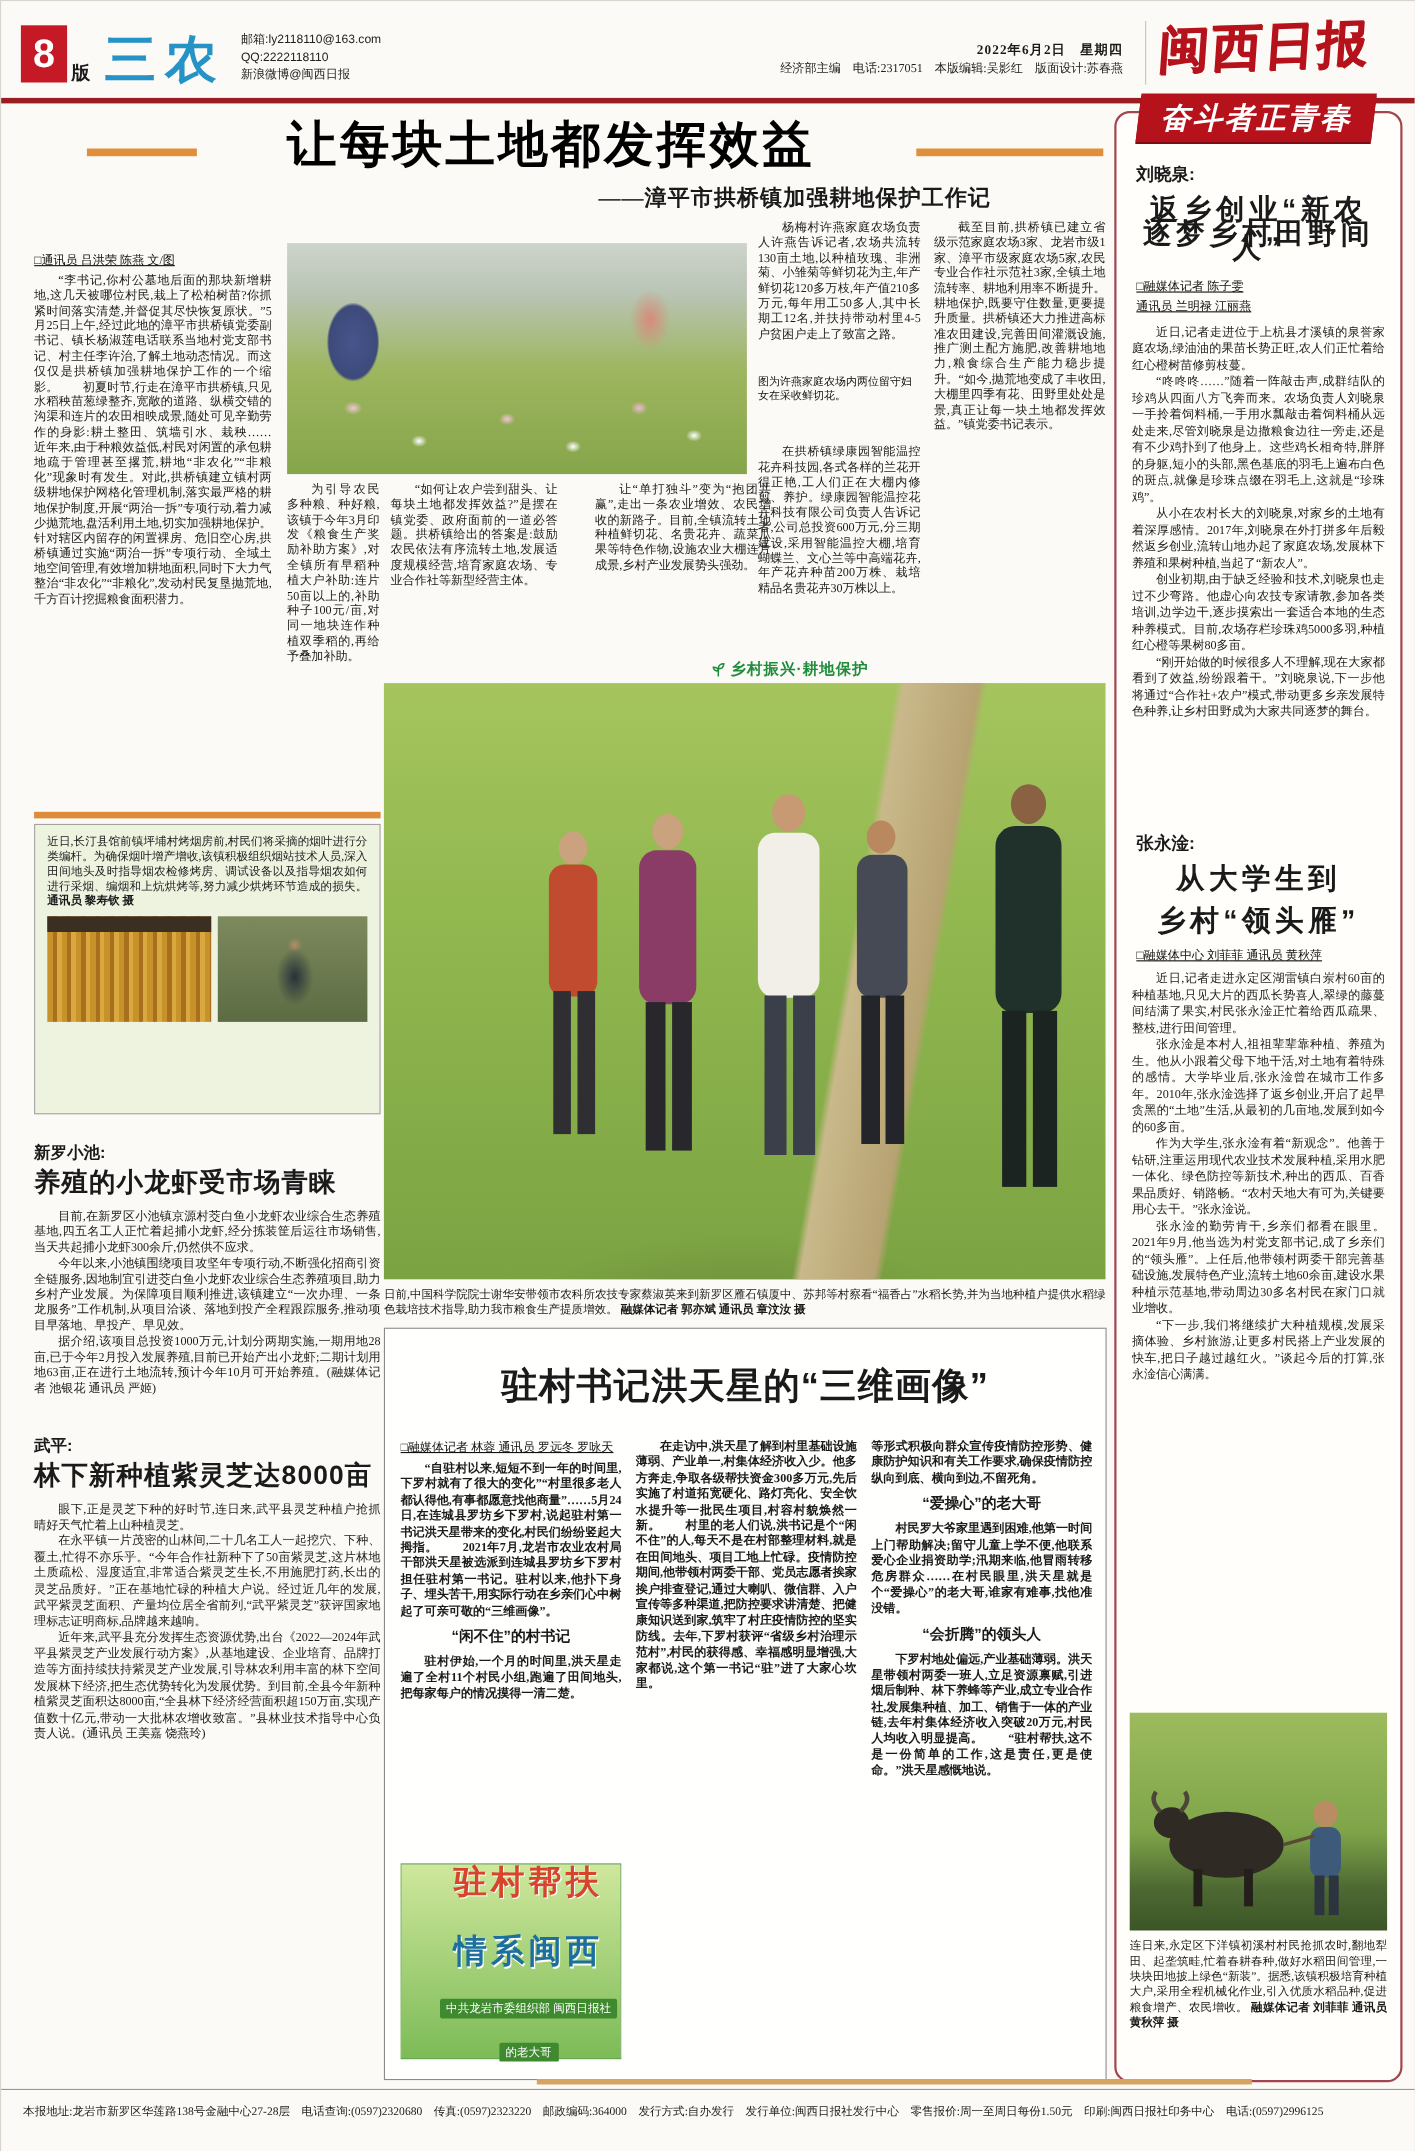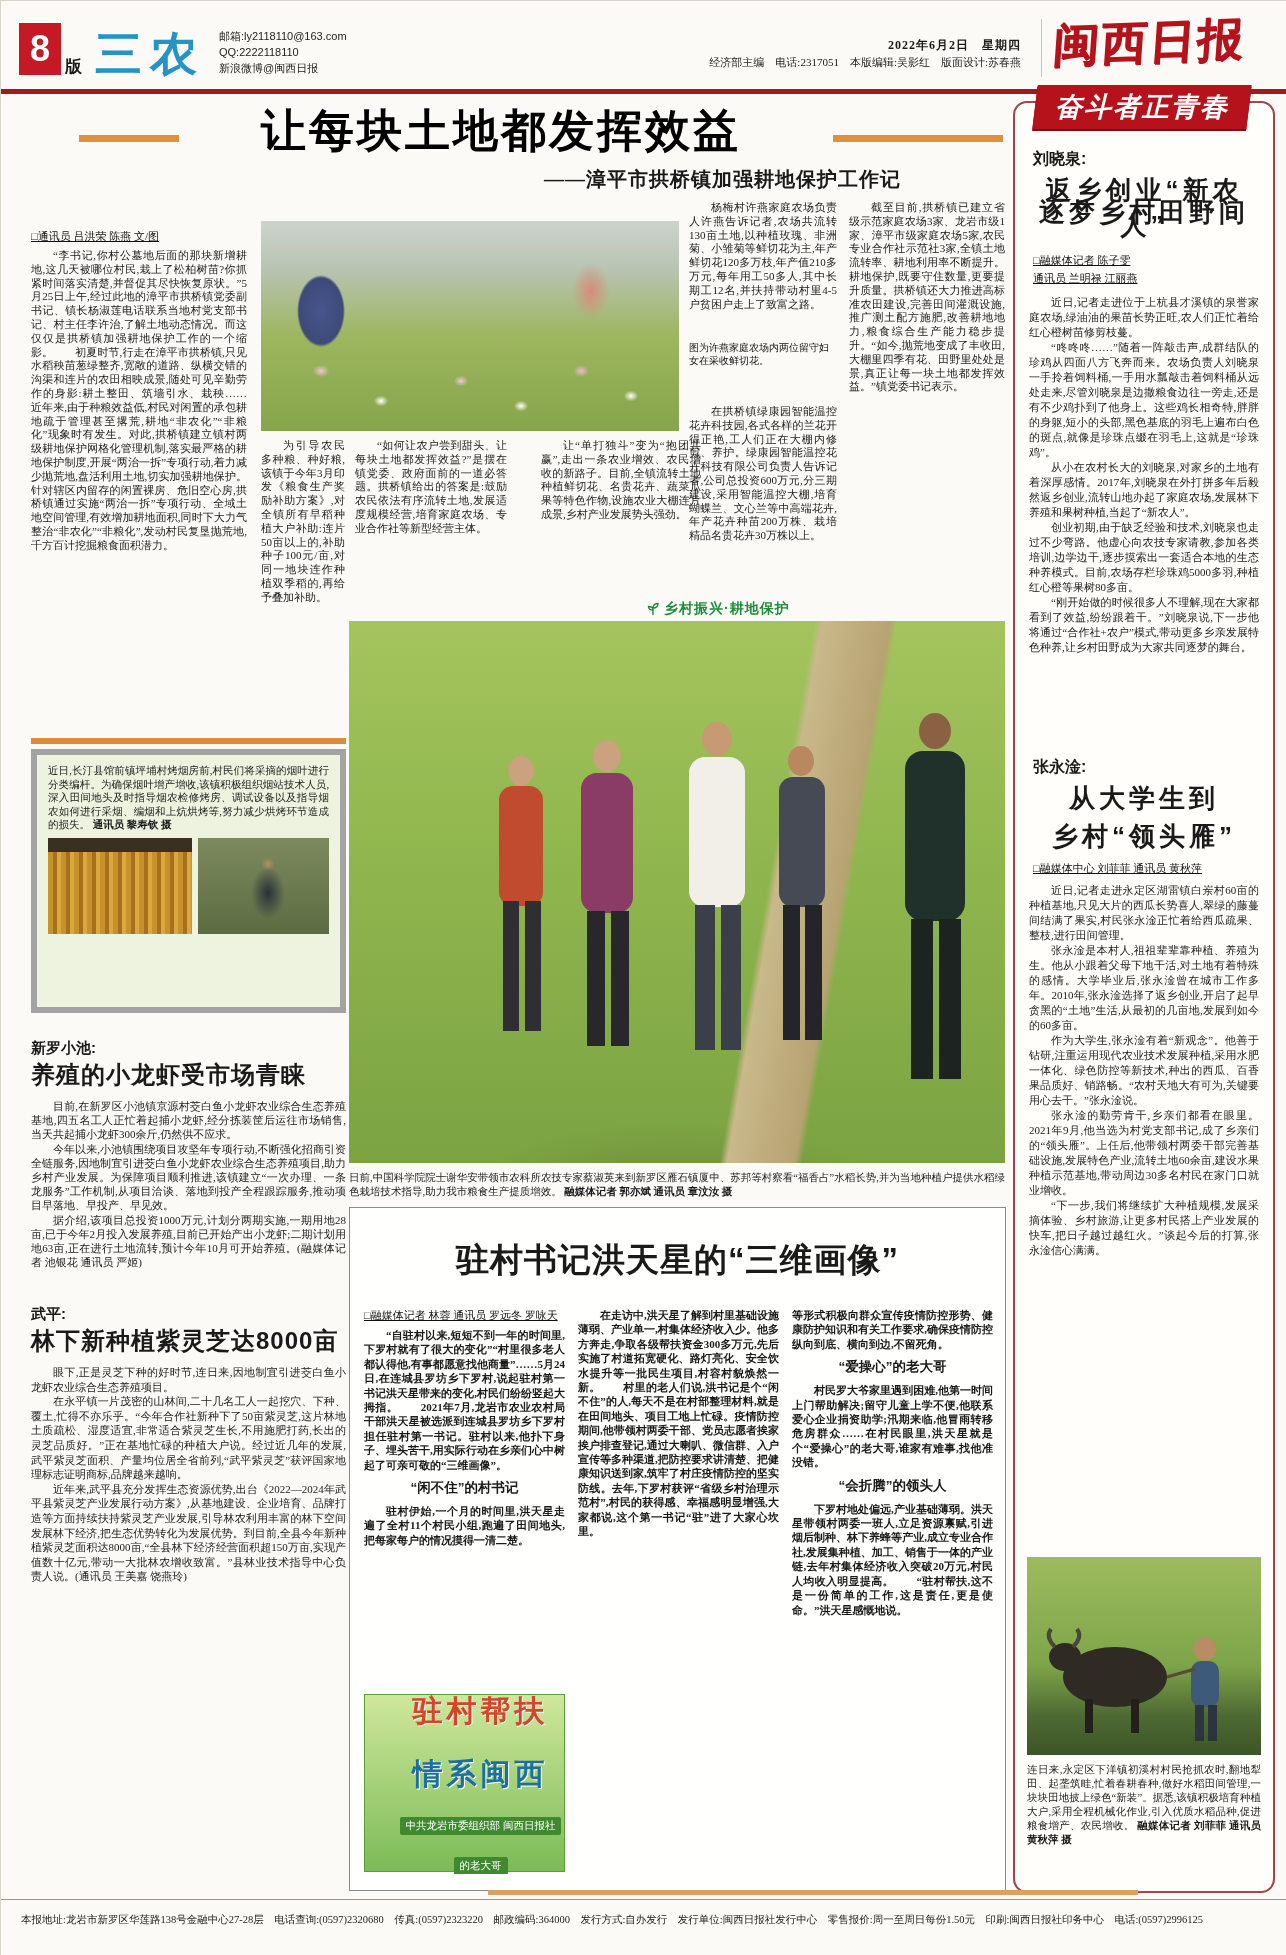--- a/index.html
+++ b/index.html
@@ -34,21 +34,21 @@
       radial-gradient(12px 9px at 200px 160px,#f3c4d6 0%,transparent 60%),
       radial-gradient(12px 9px at 260px 185px,#fff 0%,transparent 60%),
       radial-gradient(13px 10px at 320px 150px,#f0b8cd 0%,transparent 60%),
       radial-gradient(12px 9px at 370px 175px,#fff 0%,transparent 60%),
       radial-gradient(40px 60px at 60px 90px,#46558c 0%,#3d4a7a 55%,transparent 60%),
       radial-gradient(30px 45px at 330px 70px,#d88a7a 0%,transparent 62%),
       linear-gradient(#cdd4cb 0%,#b9c4b4 22%,#9db65f 55%,#86a54a 100%);}
   .inset-cap{font:10px "Liberation Serif",serif;line-height:13px;color:#111;}
   .tag{font:700 14px "Liberation Sans",sans-serif;color:#1f8c3b;letter-spacing:1px;display:flex;align-items:center;gap:4px;}
   
-  .tob-box{left:30px;top:748px;width:315px;height:264px;background:#edf3df;border:6px solid #a3a3a3;box-sizing:border-box;padding:9px 11px;}
+  .tob-box{left:30px;top:748px;width:315px;height:264px;background:#edf3df;border:1px solid #a3a3a3;box-sizing:border-box;padding:9px 11px;}
   .tob-cap{font:10.5px "Liberation Serif",serif;line-height:13.6px;text-align:justify;}
   .tob-photos{display:flex;gap:6px;margin-top:6px;}
   .tob1{width:150px;height:96px;background:
         linear-gradient(#3a2f20 0 14px,transparent 14px),
         repeating-linear-gradient(90deg,#c8922a 0 5px,#a86f1e 5px 9px,#d9a93f 9px 13px);}
   .tob2{width:137px;height:96px;background:
         radial-gradient(26px 40px at 70px 55px,#27313a 0%,transparent 65%),
         radial-gradient(10px 10px at 70px 26px,#b98c64 0%,transparent 65%),
         linear-gradient(#7d8a5e,#5d6b43);}
   
@@ -200,21 +200,21 @@
   <div class="abs s-title" style="left:30px;top:1058px;width:315px;">养殖的小龙虾受市场青睐</div>
   <div class="abs col" style="left:30px;top:1098px;width:315px;height:198px;font-size:11px;line-height:14.2px;">
     <p>目前,在新罗区小池镇京源村茭白鱼小龙虾农业综合生态养殖基地,四五名工人正忙着起捕小龙虾,经分拣装筐后运往市场销售,当天共起捕小龙虾300余斤,仍然供不应求。</p>
     <p>今年以来,小池镇围绕项目攻坚年专项行动,不断强化招商引资全链服务,因地制宜引进茭白鱼小龙虾农业综合生态养殖项目,助力乡村产业发展。为保障项目顺利推进,该镇建立“一次办理、一条龙服务”工作机制,从项目洽谈、落地到投产全程跟踪服务,推动项目早落地、早投产、早见效。</p>
     <p>据介绍,该项目总投资1000万元,计划分两期实施,一期用地28亩,已于今年2月投入发展养殖,目前已开始产出小龙虾;二期计划用地63亩,正在进行土地流转,预计今年10月可开始养殖。(融媒体记者 池银花 通讯员 严姬)</p>
   </div>
 
   <div class="abs loc" style="left:30px;top:1304px;">武平:</div>
   <div class="abs s-title" style="left:30px;top:1324px;width:315px;">林下新种植紫灵芝达8000亩</div>
   <div class="abs col" style="left:30px;top:1364px;width:315px;height:524px;font-size:11px;line-height:14.6px;">
-    <p>眼下,正是灵芝下种的好时节,连日来,因地制宜引进茭白鱼小龙虾农业综合生态养殖项目。</p>
+    <p>眼下,正是灵芝下种的好时节,连日来,武平县灵芝种植户抢抓晴好天气忙着上山种植灵芝。</p>
     <p>在永平镇一片茂密的山林间,二十几名工人一起挖穴、下种、覆土,忙得不亦乐乎。“今年合作社新种下了50亩紫灵芝,这片林地土质疏松、湿度适宜,非常适合紫灵芝生长,不用施肥打药,长出的灵芝品质好。”正在基地忙碌的种植大户说。经过近几年的发展,武平紫灵芝面积、产量均位居全省前列,“武平紫灵芝”获评国家地理标志证明商标,品牌越来越响。</p>
     <p>近年来,武平县充分发挥生态资源优势,出台《2022—2024年武平县紫灵芝产业发展行动方案》,从基地建设、企业培育、品牌打造等方面持续扶持紫灵芝产业发展,引导林农利用丰富的林下空间发展林下经济,把生态优势转化为发展优势。到目前,全县今年新种植紫灵芝面积达8000亩,“全县林下经济经营面积超150万亩,实现产值数十亿元,带动一大批林农增收致富。”县林业技术指导中心负责人说。(通讯员 王美嘉 饶燕玲)</p>
   </div>
 
   <div class="abs z-box">
     <div class="z-title">驻村书记洪天星的“三维画像”</div>
     <div class="z-cols">
       <div class="z-col">
         <div class="byline" style="margin-bottom:5px;">□融媒体记者 林蓉 通讯员 罗远冬 罗咏天</div>
         <p>“自驻村以来,短短不到一年的时间里,下罗村就有了很大的变化”“村里很多老人都认得他,有事都愿意找他商量”……5月24日,在连城县罗坊乡下罗村,说起驻村第一书记洪天星带来的变化,村民们纷纷竖起大拇指。　　2021年7月,龙岩市农业农村局干部洪天星被选派到连城县罗坊乡下罗村担任驻村第一书记。驻村以来,他扑下身子、埋头苦干,用实际行动在乡亲们心中树起了可亲可敬的“三维画像”。</p>

